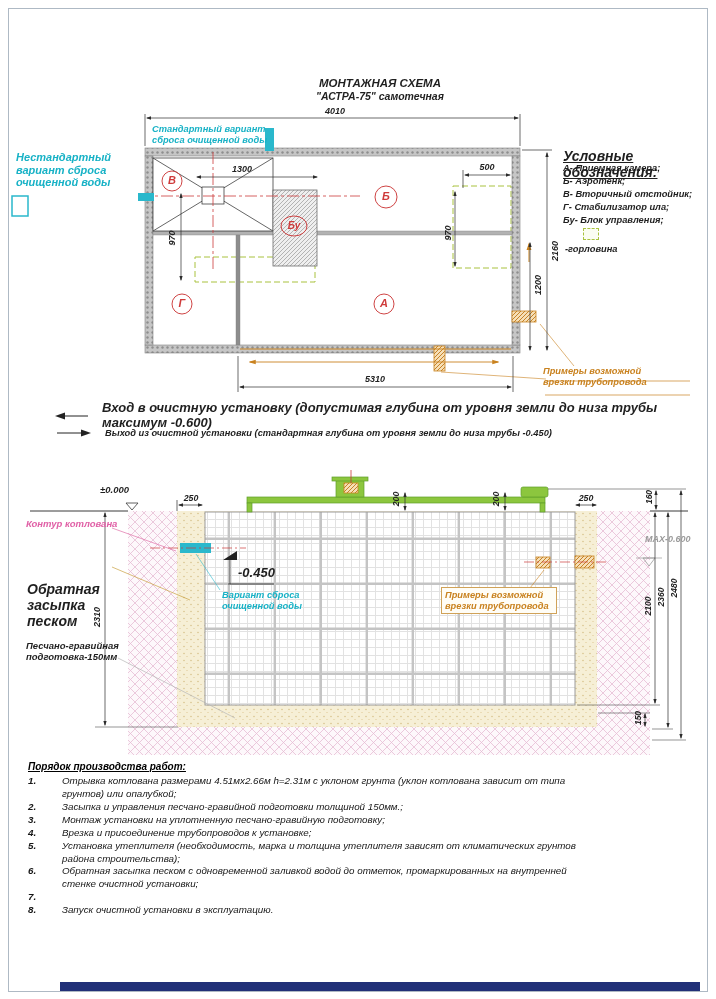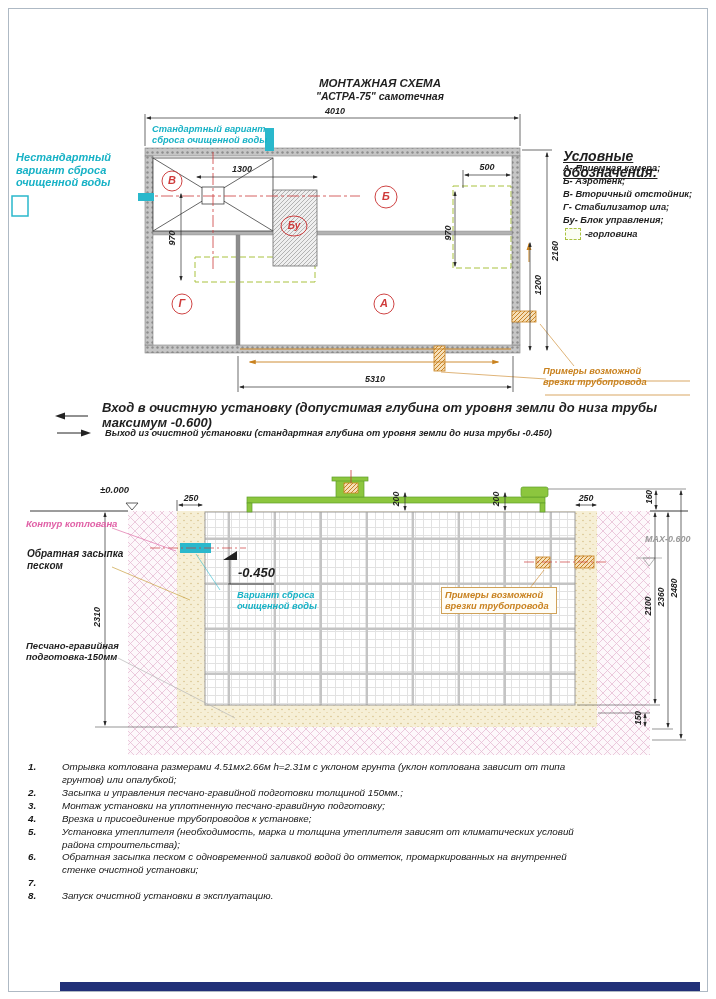--- a/index.html
+++ b/index.html
@@ -225,21 +225,21 @@
   <div class="t b c" style="left:240px;top:90px;width:280px;font-size:10.5px;">"АСТРА-75" самотечная</div>
 
   <div class="t b u" style="left:563px;top:148px;font-size:14px;">Условные обозначения:</div>
   <div class="t legend-items" style="left:563px;top:162px;font-size:9.3px;font-weight:600;">
     <div>А- Приемная камера;</div>
     <div>Б- Аэротенк;</div>
     <div>В- Вторичный отстойник;</div>
     <div>Г- Стабилизатор ила;</div>
     <div>Бу- Блок управления;</div>
   </div>
-  <div class="t neckrow" style="left:565px;top:228px;font-size:9.3px;font-weight:600;">
+  <div class="t neckrow" style="left:565px;top:228px;font-size:9.3px;font-weight:600;flex-direction:column;">
     <span class="neckicon"></span>
     <span>-горловина</span>
   </div>
 
   <div class="t cyan sb" style="left:152px;top:124px;width:118px;font-size:9.3px;">Стандартный вариант сброса очищенной воды</div>
   <div class="t cyan sb" style="left:16px;top:151px;width:132px;font-size:11px;">Нестандартный вариант сброса очищенной воды</div>
   <div class="t orange sb" style="left:543px;top:366px;width:124px;font-size:9.3px;">Примеры возможной врезки трубопровода</div>
 
   <div class="t red b c" style="left:160px;top:174px;width:24px;font-size:11px;">В</div>
   <div class="t red b c" style="left:374px;top:190px;width:24px;font-size:11px;">Б</div>
@@ -266,58 +266,59 @@
   <div class="noterow" style="left:55px;top:428px;">
     <svg width="36" height="10">
       <line x1="2" y1="5" x2="26" y2="5" stroke="#222" stroke-width="1"></line>
         <path d="M36 5 L26 1.5 L26 8.5 Z" fill="#222"></path>
     </svg>
     <span class="t sb" style="position:static;font-size:9.3px;">Выход из очистной установки (стандартная глубина от уровня земли до низа трубы -0.450)</span>
   </div>
 
   <div class="t sb" style="left:100px;top:485px;font-size:9.5px;">±0.000</div>
   <div class="t pink b" style="left:26px;top:519px;width:130px;font-size:9.5px;">Контур котлована</div>
-  <div class="t sb" style="left:27px;top:548px;width:110px;font-size:10px;">Обратная засыпка песком</div>
+  <div class="t sb" style="left:27px;top:581px;width:110px;font-size:14px;">Обратная засыпка песком</div>
   <div class="t sb" style="left:26px;top:641px;width:128px;font-size:9.5px;">Песчано-гравийная подготовка-150мм</div>
   <div class="t b" style="left:238px;top:566px;font-size:13px;">-0.450</div>
-  <div class="t cyan sb" style="left:222px;top:590px;width:88px;font-size:9.3px;margin-left:15px;">Вариант сброса очищенной воды</div>
+  <div class="t cyan sb" style="left:222px;top:590px;width:88px;font-size:9.3px;">Вариант сброса очищенной воды</div>
   <div class="t orange sb tapbox" style="left:441px;top:587px;width:108px;font-size:9.3px;">Примеры возможной врезки трубопровода</div>
   <div class="t gray b" style="left:645px;top:534px;font-size:9px;">МАХ-0.600</div>
 
   <div class="dim c" style="left:177px;top:493px;width:28px;font-size:8.8px;">250</div>
   <div class="dim c" style="left:572px;top:493px;width:28px;font-size:8.8px;">250</div>
   <div class="dim rot" style="left:371px;top:494px;font-size:8.8px;">200</div>
   <div class="dim rot" style="left:471px;top:494px;font-size:8.8px;">200</div>
   <div class="dim rot" style="left:624px;top:492px;font-size:8.5px;">160</div>
   <div class="dim rot" style="left:72px;top:612px;">2310</div>
   <div class="dim rot" style="left:623px;top:601px;font-size:8.5px;">2100</div>
   <div class="dim rot" style="left:636px;top:592px;font-size:8.5px;">2360</div>
   <div class="dim rot" style="left:649px;top:583px;font-size:8.5px;">2480</div>
   <div class="dim rot" style="left:613px;top:713px;font-size:8.5px;">150</div>
 
   <div style="position:absolute;left:28px;top:761px;width:610px;">
+    <div class="proc-title">Порядок производства работ:</div>
     <div class="proc-row">
         <span class="n">1.</span>
         <span class="tx">Отрывка котлована размерами 4.51мх2.66м h=2.31м с уклоном грунта (уклон котлована зависит от типа грунтов) или опалубкой;</span>
       </div>
     <div class="proc-row">
         <span class="n">2.</span>
         <span class="tx">Засыпка и управления песчано-гравийной подготовки толщиной 150мм.;</span>
       </div>
     <div class="proc-row">
         <span class="n">3.</span>
         <span class="tx">Монтаж установки на уплотненную песчано-гравийную подготовку;</span>
       </div>
     <div class="proc-row">
         <span class="n">4.</span>
         <span class="tx">Врезка и присоединение трубопроводов к установке;</span>
       </div>
     <div class="proc-row">
         <span class="n">5.</span>
-        <span class="tx">Установка утеплителя (необходимость, марка и толщина утеплителя зависят от климатических условий района строительства);</span>
+        <span class="tx">Установка утеплителя (необходимость, марка и толщина утеплителя зависят от климатических грунтов района строительства);</span>
       </div>
     <div class="proc-row">
         <span class="n">6.</span>
         <span class="tx">Обратная засыпка песком с одновременной заливкой водой до отметок, промаркированных на внутренней стенке очистной установки;</span>
       </div>
     <div class="proc-row">
         <span class="n">7.</span>
       </div>
     <div class="proc-row">
         <span class="n">8.</span>

